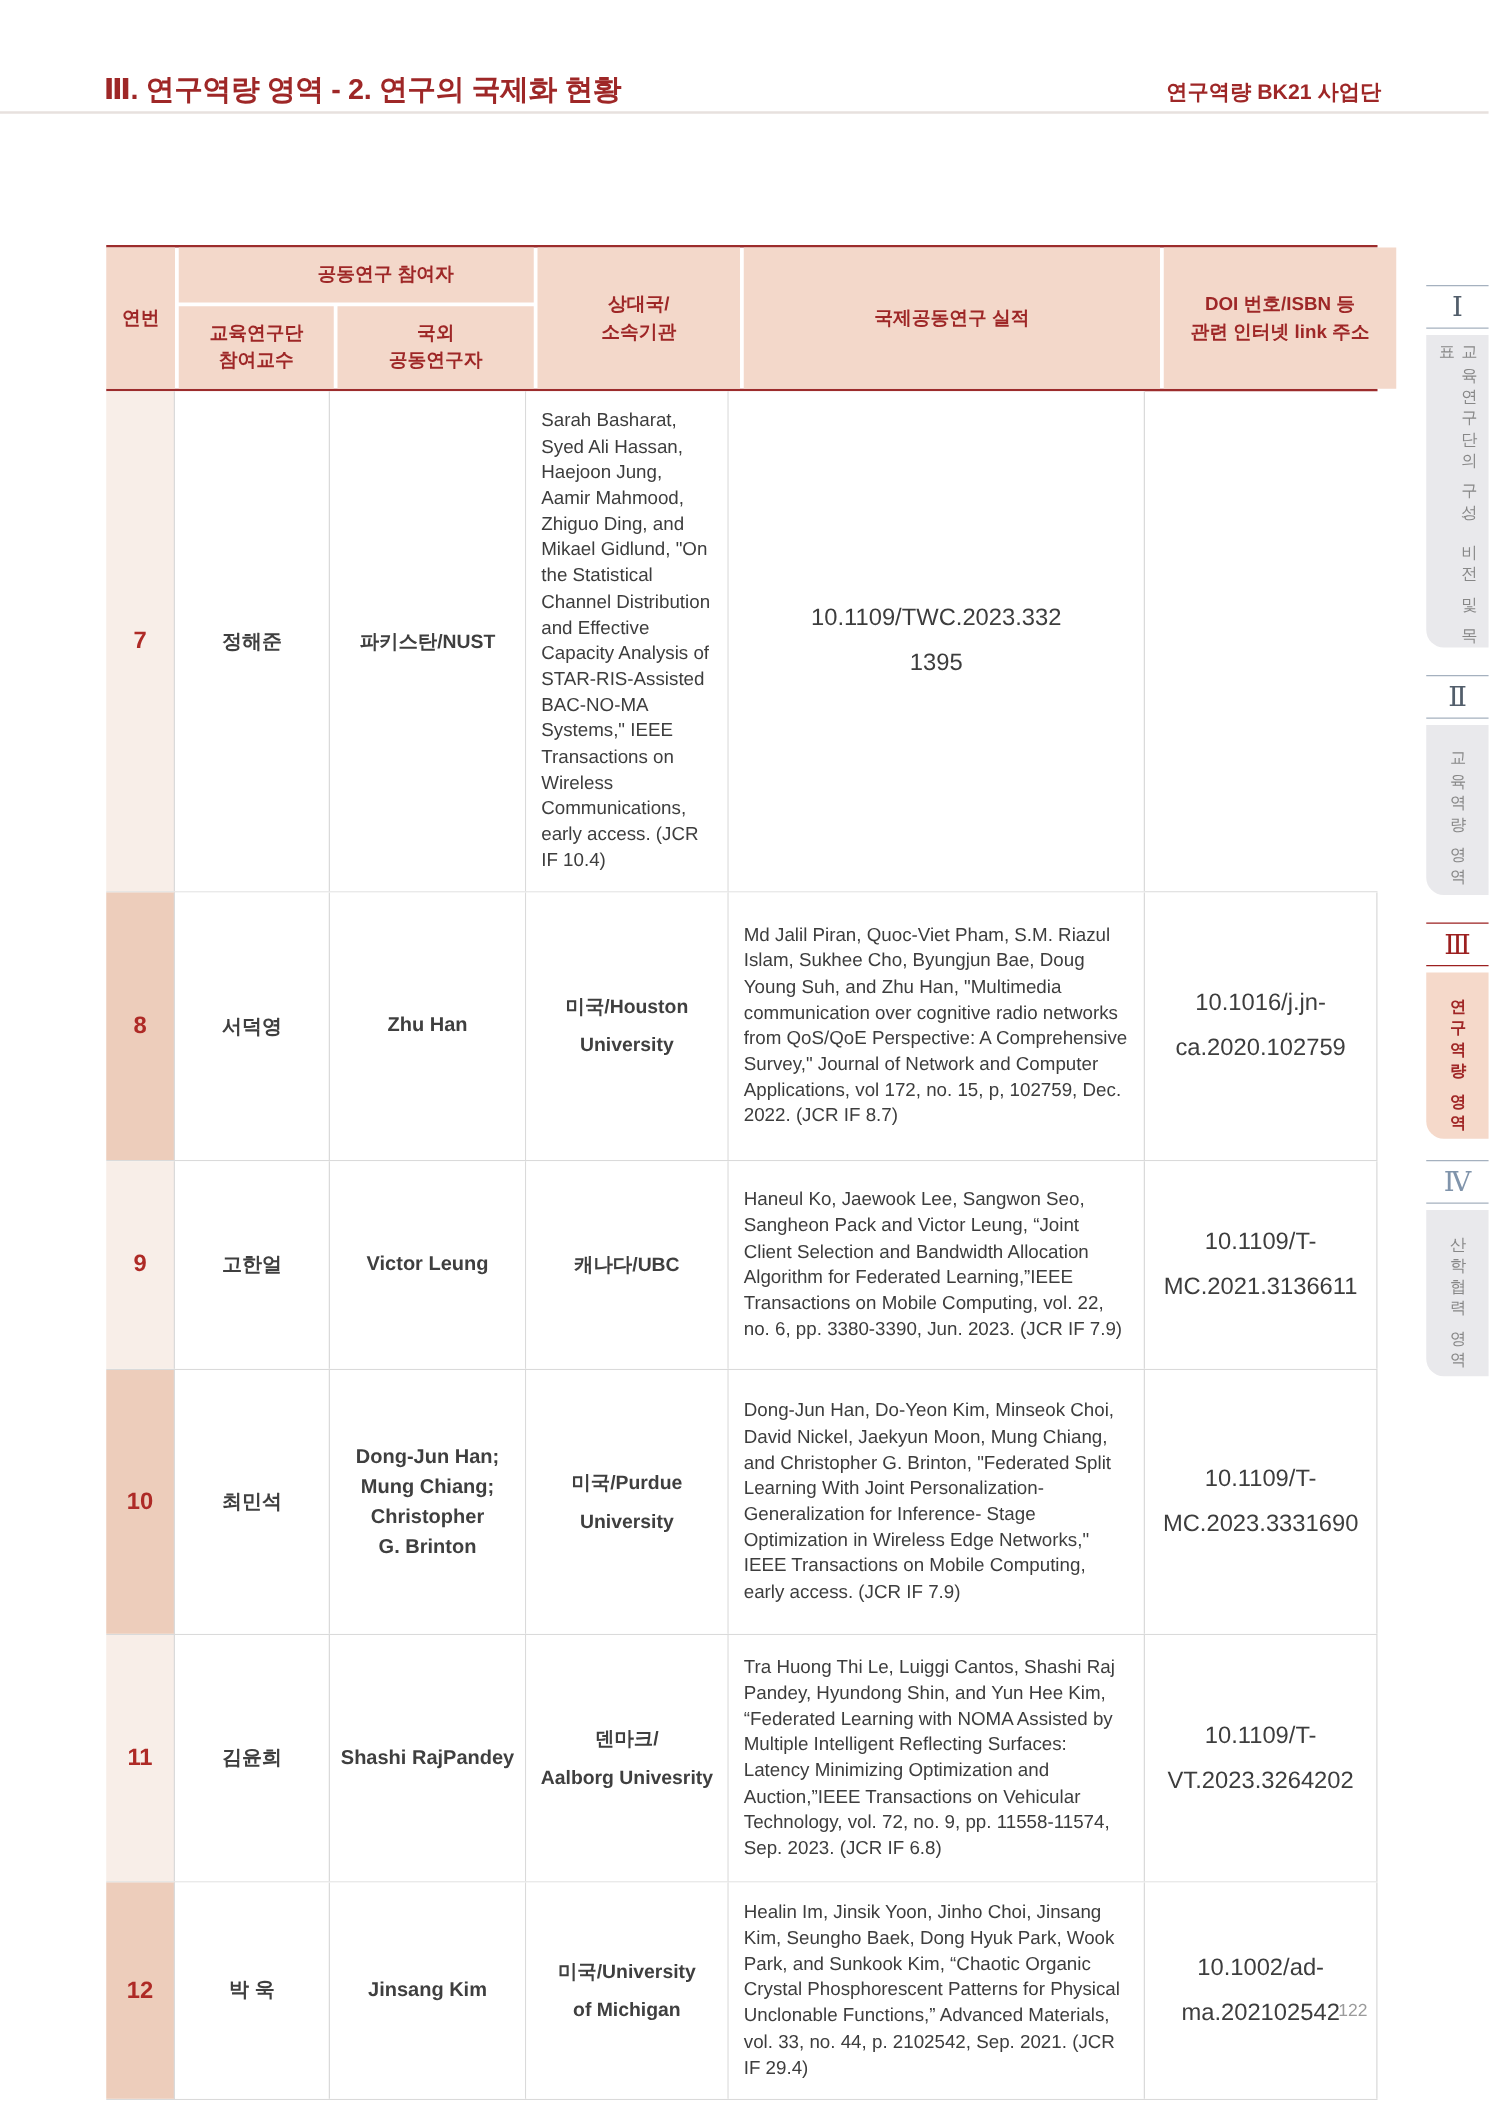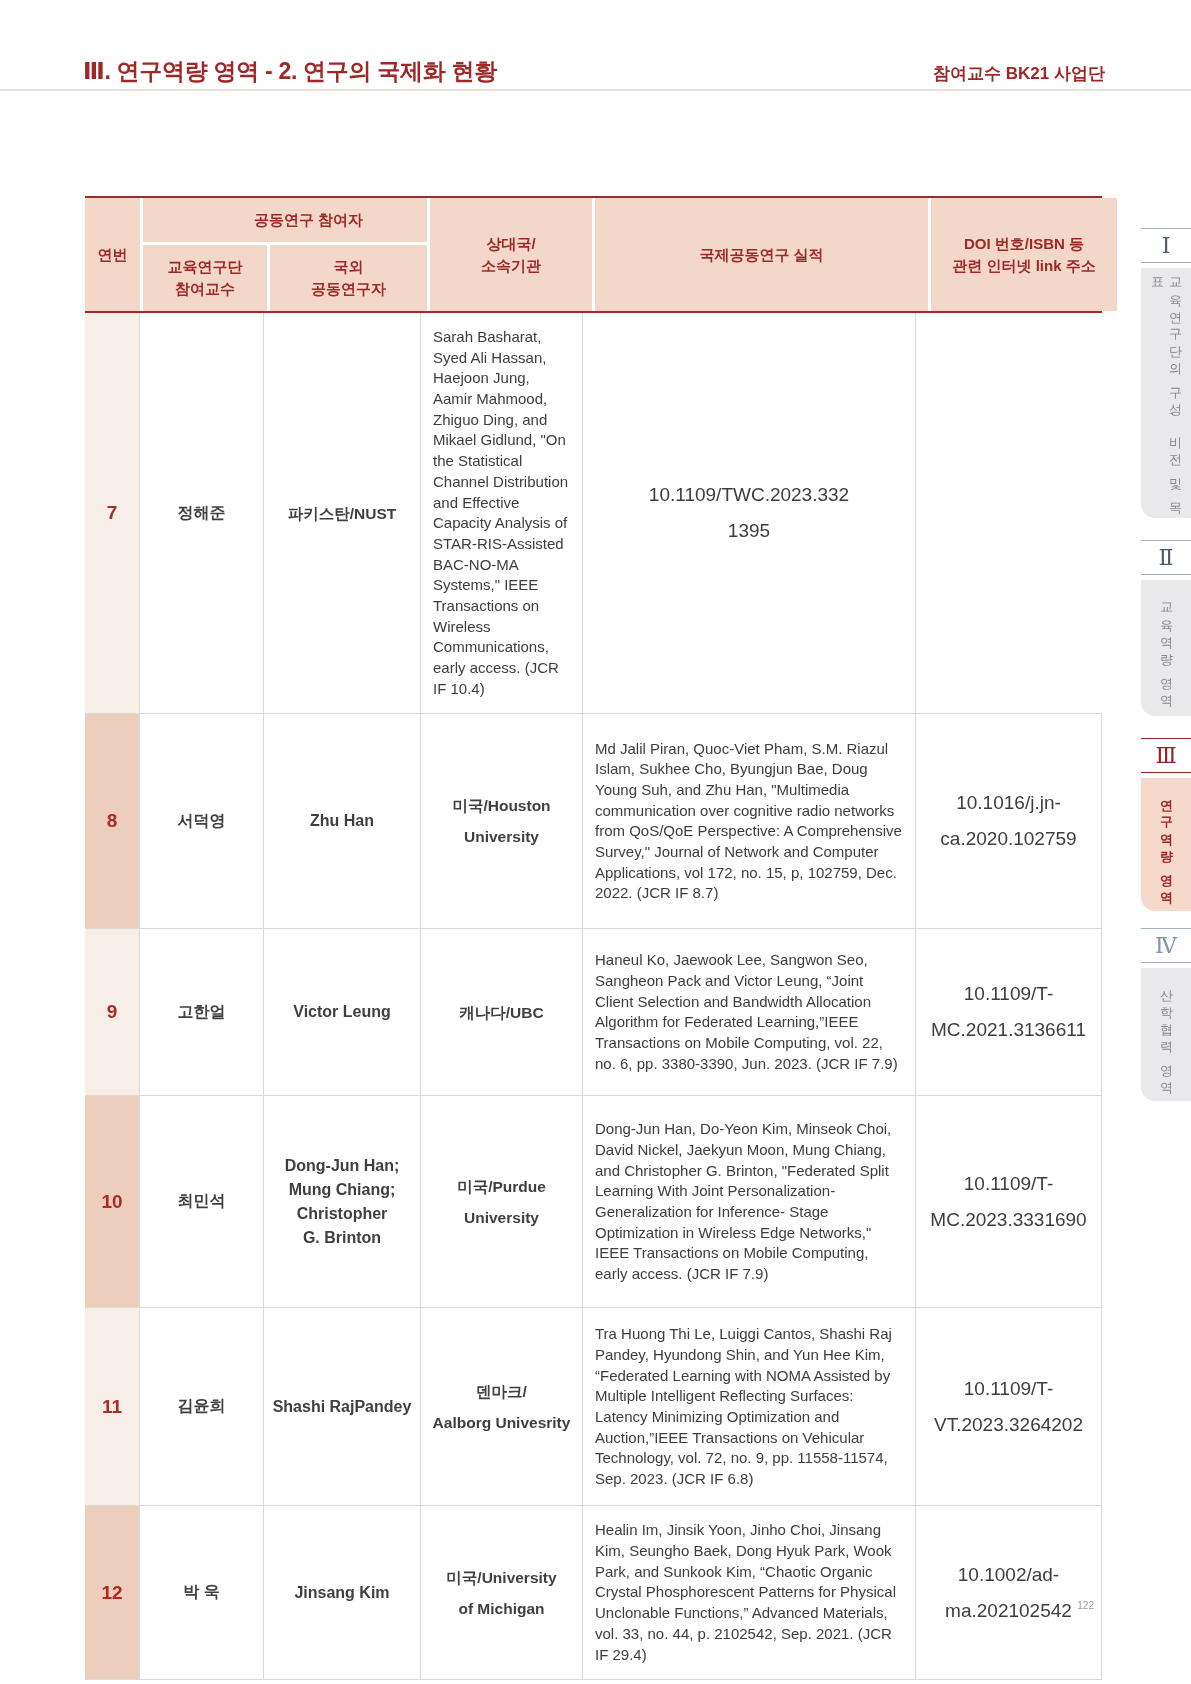--- a/index.html
+++ b/index.html
@@ -72,28 +72,28 @@
   .tab-3 .numeral { color:#9c2020; }
   .tab-4 .numeral { color:#8094ab; }
   .tab-box { margin-top:5px; width:50px; background:#e9e9ec; border-radius:0 0 0 14px;
              display:flex; align-items:center; justify-content:center; }
   .tab-1 .tab-box { height:250px; } .tab-2 .tab-box { height:136px; }
   .tab-3 .tab-box { height:133px; background:#f5d9ca; } .tab-4 .tab-box { height:133px; }
   .v-label { writing-mode:vertical-rl; font-size:13px; letter-spacing:4px;
              color:#878787; }
   .tab-3 .v-label { color:#a02626; font-weight:bold; }
 
-  .page-number { position:absolute; top:1600px; right:97px; font-size:10px; color:#9b9b9b; }
+  .page-number { position:absolute; top:1600px; right:97px; font-size:14px; color:#9b9b9b; }
 </style>
 </head>
 <body>
 
 <div class="p-header">
   <div class="ph-left">Ⅲ. 연구역량 영역 - 2. 연구의 국제화 현황</div>
-  <div class="ph-right">참여교수 BK21 사업단</div>
+  <div class="ph-right">연구역량 BK21 사업단</div>
 </div>
 <div class="header-rule"></div>
 
 <div class="table-wrap">
   <div class="t-head">
     <div class="hc c-no">연번</div>
     <div class="hc c-group">공동연구 참여자</div>
     <div class="hc c-prof">교육연구단
 참여교수</div>
     <div class="hc c-foreign">국외

